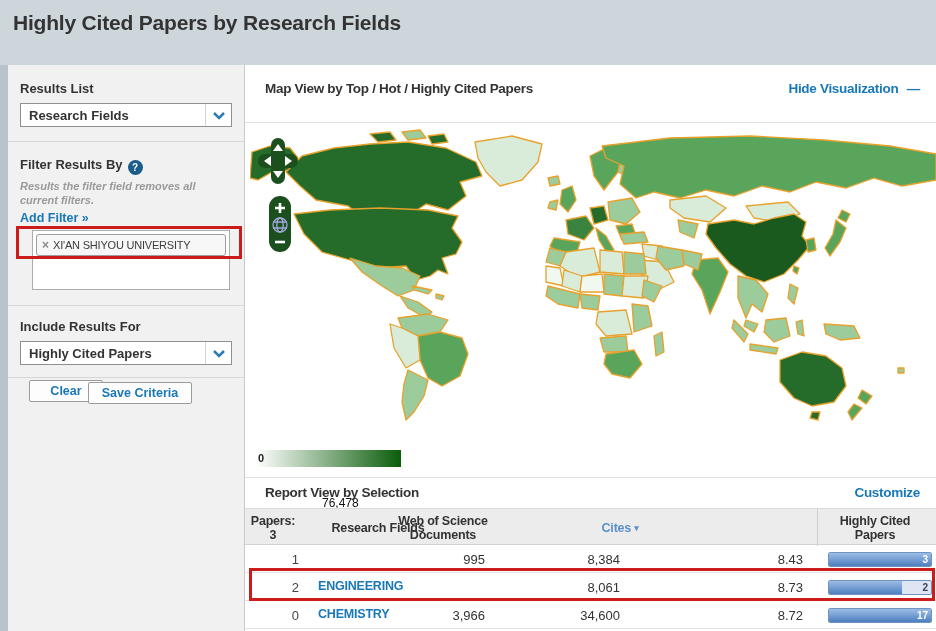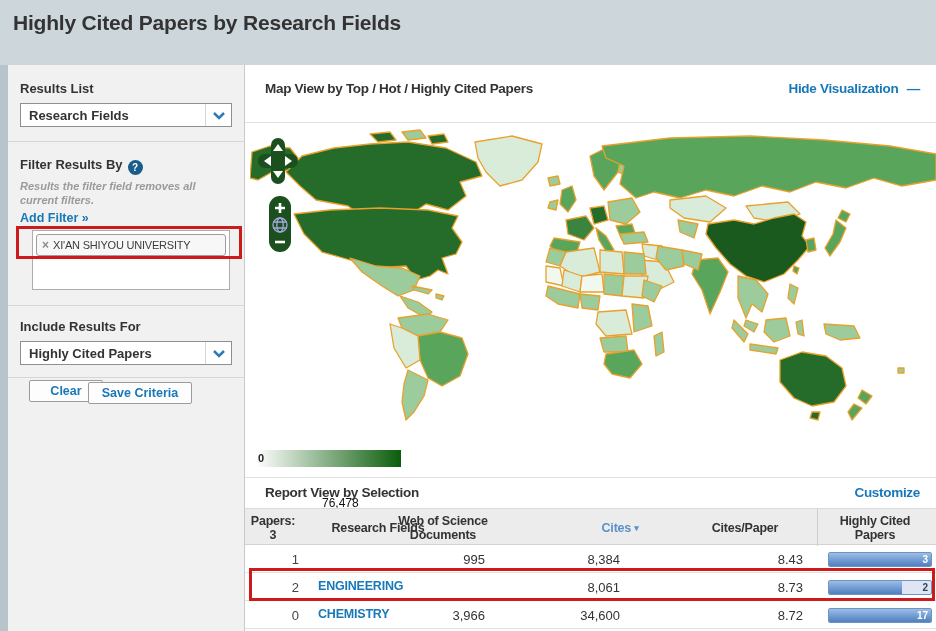--- a/index.html
+++ b/index.html
@@ -264,23 +264,20 @@
         <span>Research Fields</span>
       </div>
       <div class="th" style="left:136px; width:124px">
         <span>Web of Science</span>
         <span>Documents</span>
       </div>
       <div class="th th-sort" style="left:315px; width:120px; flex-direction:row">
         <span>Cites</span>
         <span class="tri">▾</span>
       </div>
-      <div class="th" style="left:430px; width:140px">
-        <span>Cites/Paper</span>
-      </div>
       <div class="th" style="left:572px; width:115px; border-left:1px solid #cfcfcf">
         <span>Highly Cited</span>
         <span>Papers</span>
       </div>
     </div>
 
     <div class="trow" style="top:480px">
       <div class="td td-rank">1</div>
       <div class="td td-field">ENGINEERING</div>
       <div class="td td-docs">995</div>

